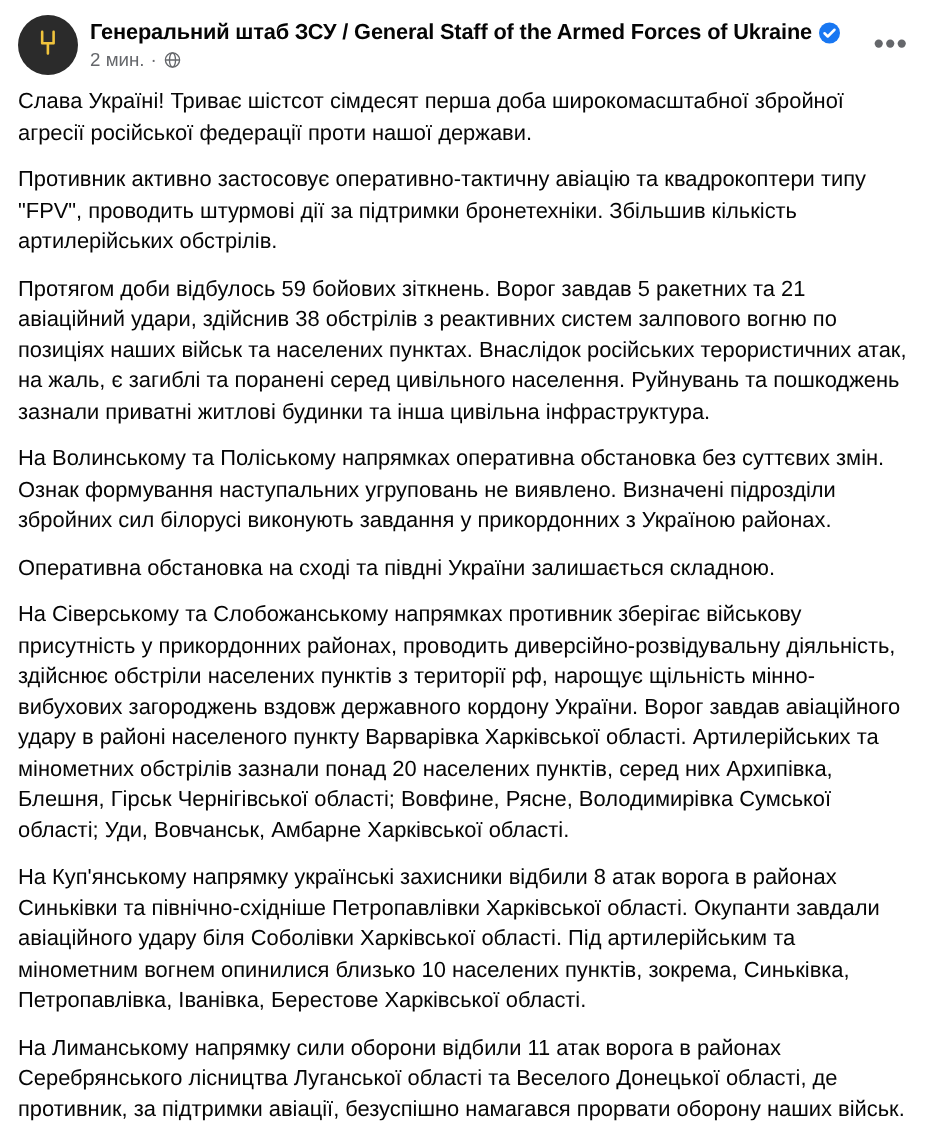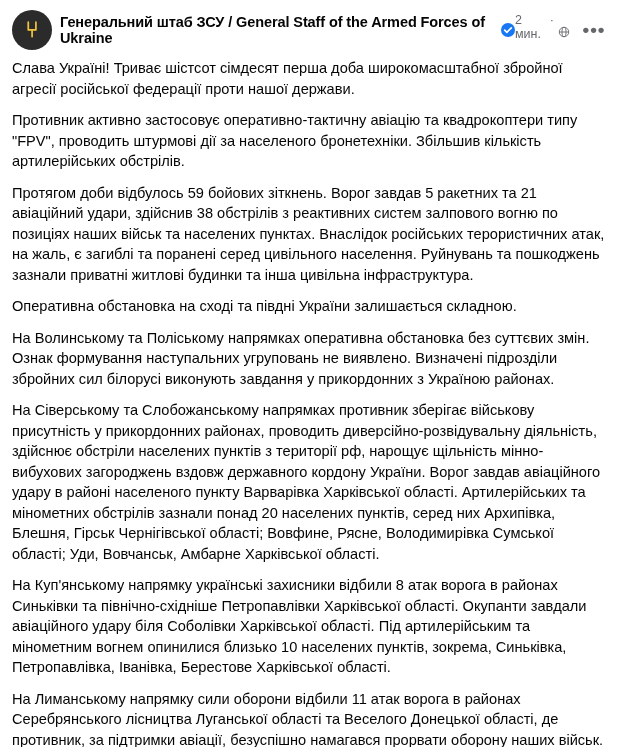--- a/index.html
+++ b/index.html
@@ -40,21 +40,21 @@
   .avatar .trident {
     color: #f0c33c;
     font-size: 22px;
     line-height: 1;
     font-family: "DejaVu Sans", sans-serif;
     font-weight: bold;
   }
   .header-text {
     margin-left: 8px;
     display: flex;
-    flex-direction: row;
+    flex-direction: column;
     justify-content: center;
     min-height: 40px;
     padding-right: 40px;
   }
   .page-name-row {
     display: flex;
     align-items: center;
     line-height: 16px;
   }
   .page-name {
@@ -147,22 +147,22 @@
             <line x1="1.7" y1="8" x2="14.3" y2="8" stroke="#65676b" stroke-width="1.2"></line>
           </svg>
         </span>
       </div>
     </div>
     <div class="menu-btn">•••</div>
   </div>
 
   <div class="post-body">
     <p>Слава Україні! Триває шістсот сімдесят перша доба широкомасштабної збройної агресії російської федерації проти нашої держави.</p>
-    <p>Противник активно застосовує оперативно-тактичну авіацію та квадрокоптери типу "FPV", проводить штурмові дії за населеного бронетехніки. Збільшив кількість артилерійських обстрілів.</p>
+    <p>Противник активно застосовує оперативно-тактичну авіацію та квадрокоптери типу "FPV", проводить штурмові дії за підтримки бронетехніки. Збільшив кількість артилерійських обстрілів.</p>
     <p>Протягом доби відбулось 59 бойових зіткнень. Ворог завдав 5 ракетних та 21 авіаційний удари, здійснив 38 обстрілів з реактивних систем залпового вогню по позиціях наших військ та населених пунктах. Внаслідок російських терористичних атак, на жаль, є загиблі та поранені серед цивільного населення. Руйнувань та пошкоджень зазнали приватні житлові будинки та інша цивільна інфраструктура.</p>
+    <p>На Волинському та Поліському напрямках оперативна обстановка без суттєвих змін. Ознак формування наступальних угруповань не виявлено. Визначені підрозділи збройних сил білорусі виконують завдання у прикордонних з Україною районах.</p>
     <p>Оперативна обстановка на сході та півдні України залишається складною.</p>
-    <p>На Волинському та Поліському напрямках оперативна обстановка без суттєвих змін. Ознак формування наступальних угруповань не виявлено. Визначені підрозділи збройних сил білорусі виконують завдання у прикордонних з Україною районах.</p>
     <p>На Сіверському та Слобожанському напрямках противник зберігає військову присутність у прикордонних районах, проводить диверсійно-розвідувальну діяльність, здійснює обстріли населених пунктів з території рф, нарощує щільність мінно-вибухових загороджень вздовж державного кордону України. Ворог завдав авіаційного удару в районі населеного пункту Варварівка Харківської області. Артилерійських та мінометних обстрілів зазнали понад 20 населених пунктів, серед них Архипівка, Блешня, Гірськ Чернігівської області;  Вовфине, Рясне, Володимирівка Сумської області; Уди, Вовчанськ, Амбарне Харківської області.</p>
     <p>На Куп'янському напрямку українські захисники відбили 8 атак ворога в районах Синьківки та північно-східніше Петропавлівки Харківської області. Окупанти завдали авіаційного удару біля Соболівки Харківської області. Під артилерійським та мінометним вогнем опинилися близько 10 населених пунктів, зокрема, Синьківка, Петропавлівка, Іванівка, Берестове Харківської області.</p>
     <p>На Лиманському напрямку сили оборони відбили 11 атак ворога в районах Серебрянського лісництва Луганської області та Веселого Донецької області, де противник, за підтримки авіації, безуспішно намагався прорвати оборону наших військ. Також, загарбники завдали авіаційних ударів в районах населених пунктів Білогорівка Луганської області та Діброва Донецької області. Від ворожих артилерійських та мінометних обстрілів постраждали понад 10 населених пунктів, серед них Невське, Білогорівка Луганської області та Серебрянка, Верхньокам'янське, Роздолівка Донецької області.</p>
   </div>
 
 </div>
 
 </body></html>

